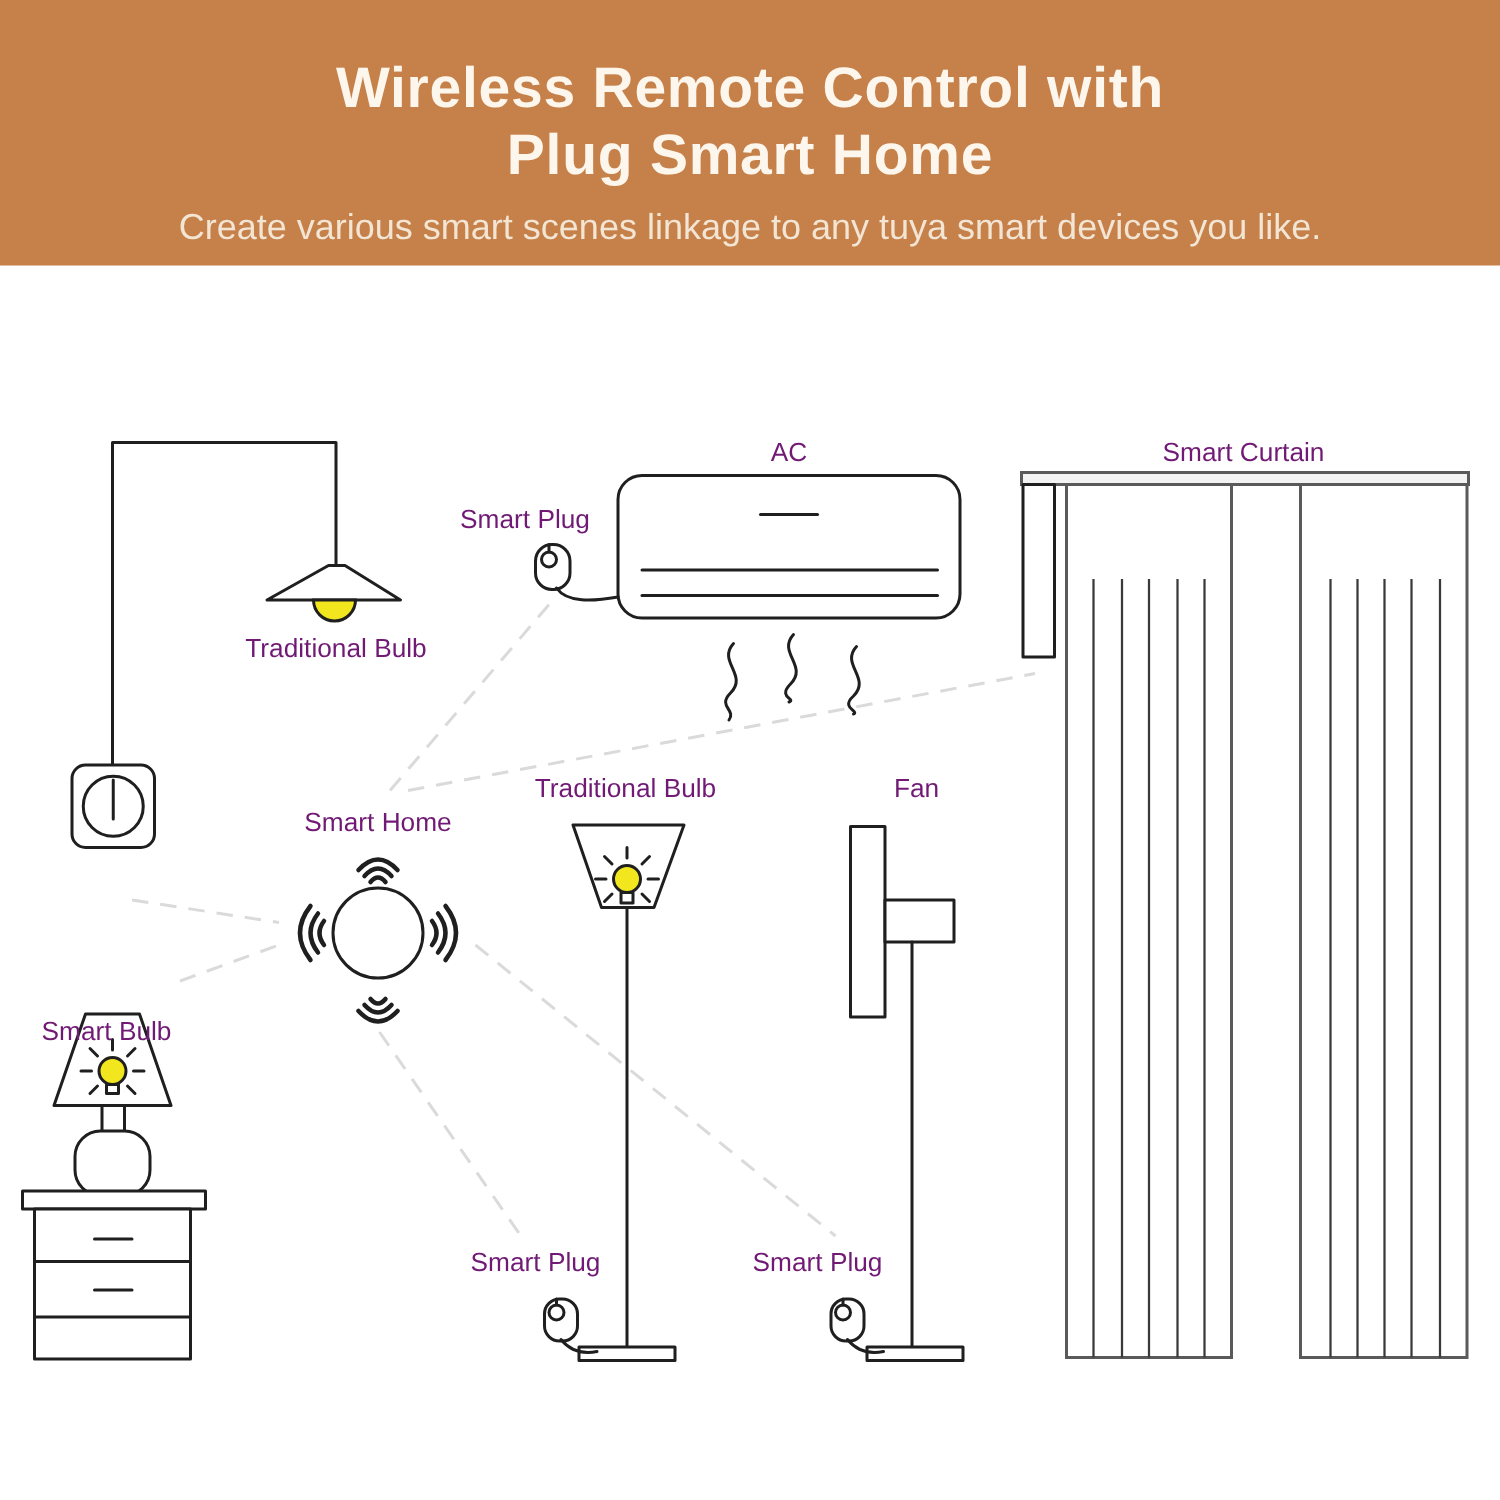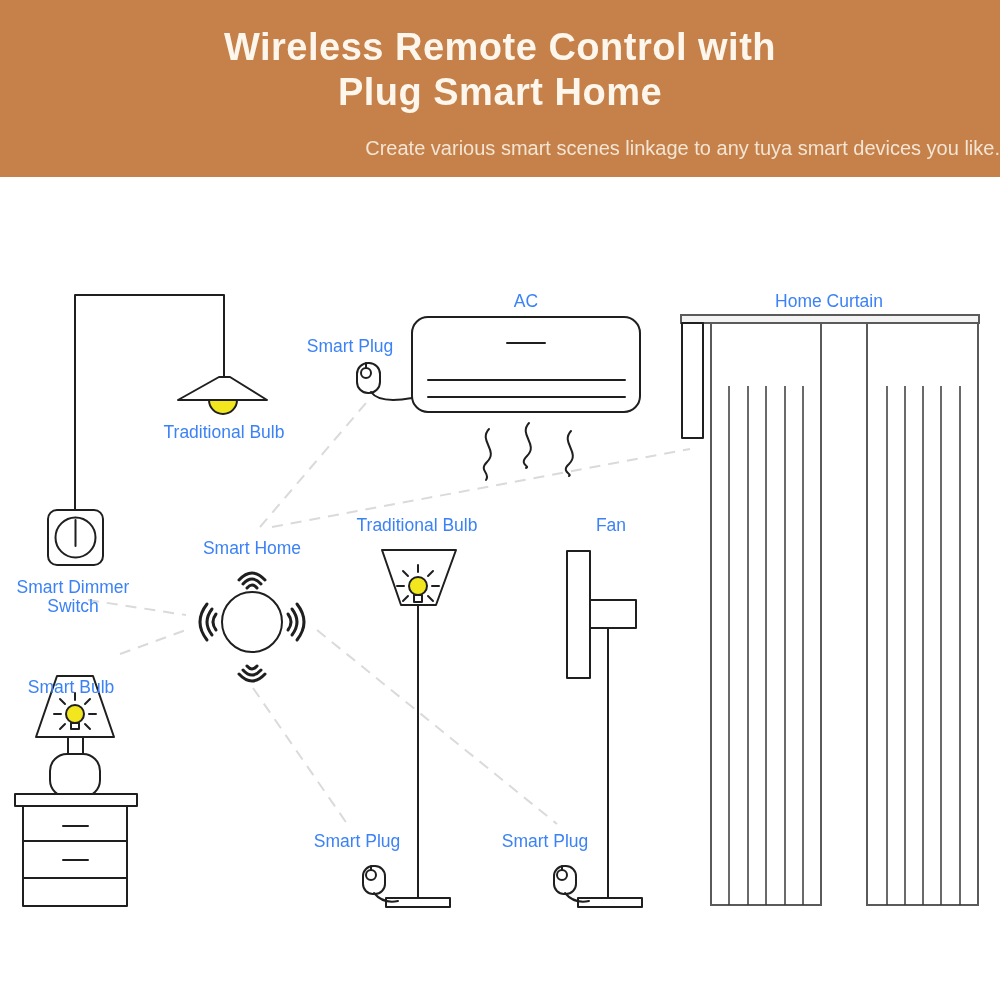--- a/index.html
+++ b/index.html
@@ -1,24 +1,24 @@
 <!DOCTYPE html>
 <html><head>
 <meta charset="utf-8">
 <style>
   html,body{margin:0;padding:0;background:#ffffff;}
   #stage{position:relative;width:1000px;height:1000px;background:#ffffff;overflow:hidden;
          font-family:"Liberation Sans", sans-serif;}
   
   .banner{position:absolute;left:0;top:0;width:1000px;height:177px;background:#c6804a;}
-  .title{padding-top:25px;text-align:center;font-size:38px;line-height:45px;font-weight:bold;
+  .title{padding-top:37px;text-align:center;font-size:38px;line-height:45px;font-weight:bold;
          color:#fcf6ec;letter-spacing:0.5px;}
-  .subtitle{margin-top:22px;text-align:right;font-size:20px;color:#f2e5d3;}
+  .subtitle{margin-top:11px;text-align:center;font-size:24px;color:#f2e5d3;}
   
-  .lbl{position:absolute;font-size:17.5px;color:#3b82f6;text-align:center;line-height:19px;
+  .lbl{position:absolute;font-size:17.5px;color:#701a75;text-align:center;line-height:19px;
        white-space:nowrap;}
   .lbl.wide{white-space:normal;}
   
   .ln{stroke:#1f1f1f;stroke-width:2;fill:none;stroke-linecap:round;stroke-linejoin:round;}
   .thick{stroke-width:3;}
   .cur{stroke:#5a5a5a;stroke-width:2;fill:none;}
   .rail{stroke:#5a5a5a;stroke-width:2;fill:#f3f3f3;}
   .fold{stroke:#3a3a3a;stroke-width:1.5;fill:none;}
   .dash{stroke:#dadada;stroke-width:2;stroke-dasharray:11 8;fill:none;}
   .bulb{fill:#f2e71e;stroke:#1f1f1f;stroke-width:2;}
@@ -156,25 +156,21 @@
     <div class="title">
       <div>Wireless Remote Control with</div>
       <div>Plug Smart Home</div>
     </div>
     <div class="subtitle">Create various smart scenes linkage to any tuya smart devices you like.</div>
   </div>
 
   <div class="lbl" style="left:139px;top:423px;width:170px;">Traditional Bulb</div>
   <div class="lbl" style="left:298px;top:337px;width:104px;">Smart Plug</div>
   <div class="lbl" style="left:486px;top:292px;width:80px;">AC</div>
-  <div class="lbl" style="left:739px;top:292px;width:180px;">Home Curtain</div>
+  <div class="lbl" style="left:739px;top:292px;width:180px;">Smart Curtain</div>
   <div class="lbl" style="left:192px;top:539px;width:120px;">Smart Home</div>
-  <div class="lbl wide" style="left:2px;top:578px;width:142px;">
-    <div>Smart Dimmer</div>
-    <div>Switch</div>
-  </div>
   <div class="lbl" style="left:11px;top:647px;width:120px;margin-top:31px;">Smart Bulb</div>
   <div class="lbl" style="left:337px;top:516px;width:160px;">Traditional Bulb</div>
   <div class="lbl" style="left:571px;top:516px;width:80px;">Fan</div>
   <div class="lbl" style="left:305px;top:832px;width:104px;">Smart Plug</div>
   <div class="lbl" style="left:493px;top:832px;width:104px;">Smart Plug</div>
 
 </div>
 
 </body></html>

